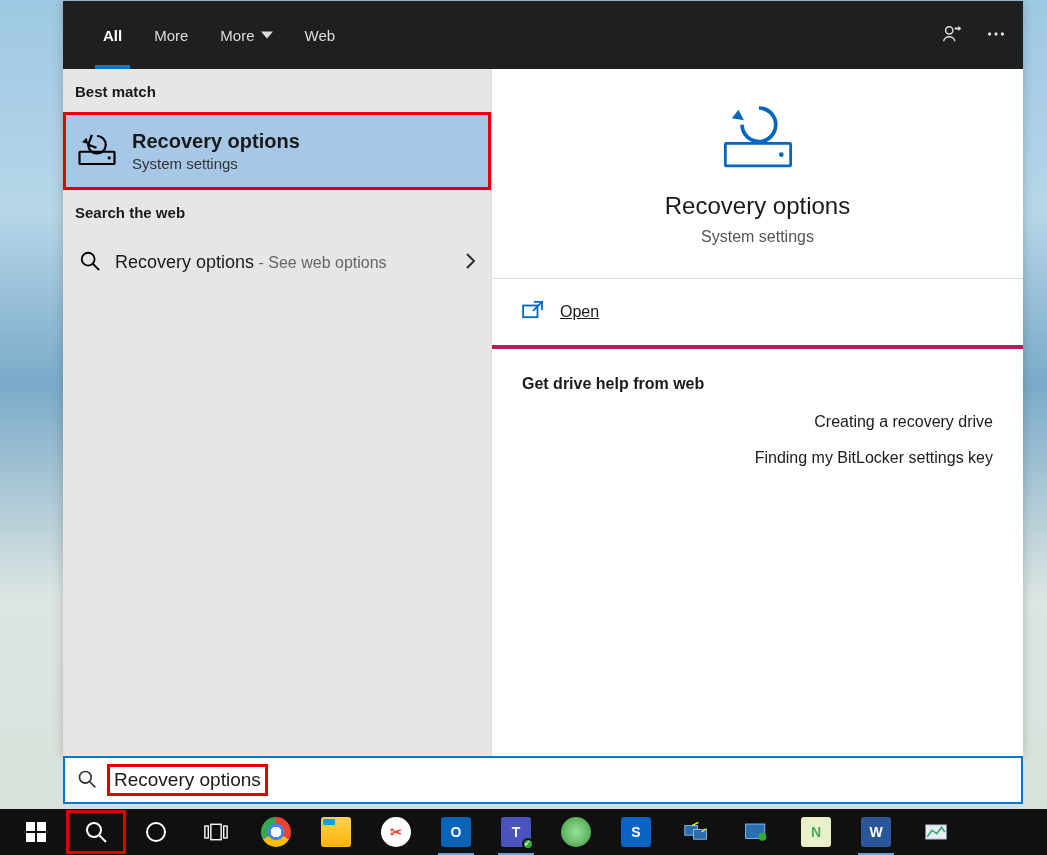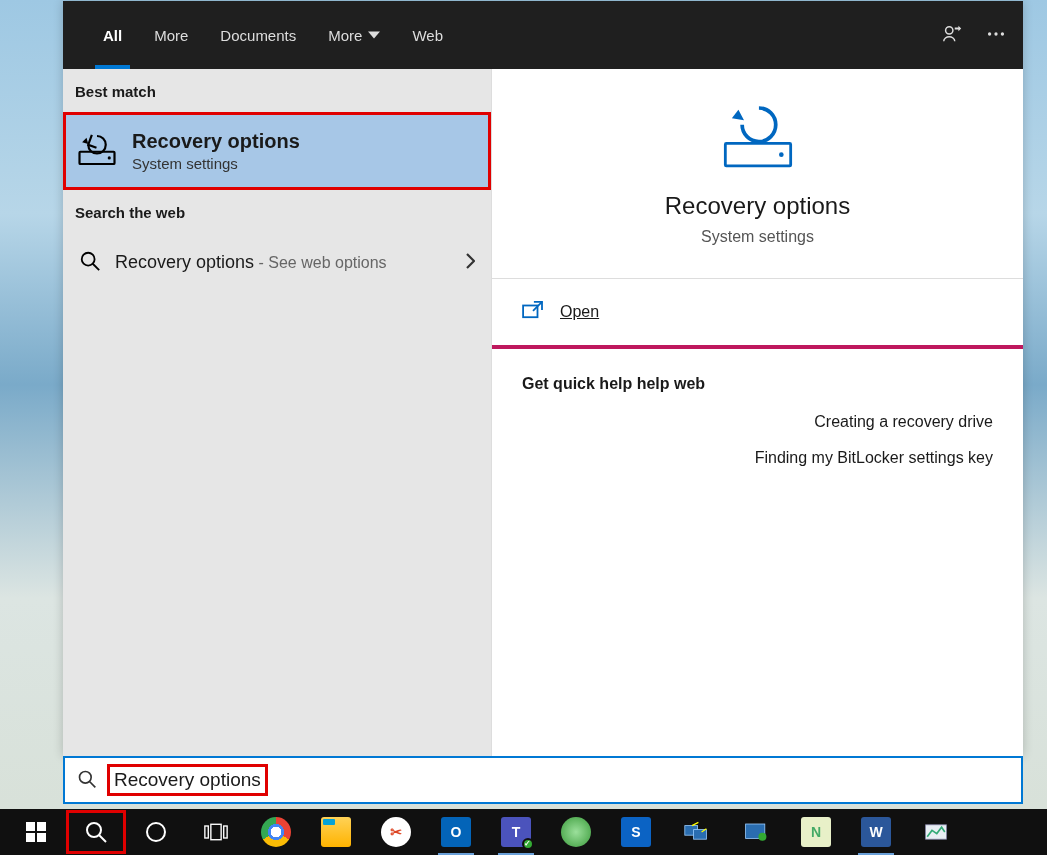--- a/index.html
+++ b/index.html
@@ -213,21 +213,20 @@
     background:#6aa0d8;
   }
 </style>
 </head>
 <body>
 
 <div class="search-panel">
   <div class="top-tabs">
     <div class="tab active">All</div>
     <div class="tab">More</div>
-    <div class="tab">Documents</div>
     <div class="tab more">
       <span>More</span>
       <svg viewBox="0 0 10 6" width="12" height="8">
           <path d="M0 0 L5 6 L10 0 Z"></path>
         </svg>
     </div>
     <div class="tab">Web</div>
     <div class="top-right">
       <span>
         <svg viewBox="0 0 24 24" width="22" height="22">
@@ -296,21 +295,21 @@
         <span>
           <svg viewBox="0 0 24 20" width="22" height="18">
             <rect x="1" y="5" width="16" height="13" fill="none" stroke="#0067c0" stroke-width="2"></rect>
             <path d="M13 1 L22 1 L22 10" fill="none" stroke="#0067c0" stroke-width="2"></path>
             <line x1="22" y1="1" x2="12" y2="11" stroke="#0067c0" stroke-width="2"></line>
           </svg>
         </span>
         <span>Open</span>
       </div>
       <div class="quick-help">
-        <div class="qh-title">Get quick help help web</div>
+        <div class="qh-title">Get drive help from web</div>
         <div class="qh-link">Creating a recovery drive</div>
         <div class="qh-link">Finding my BitLocker settings key</div>
       </div>
     </div>
   </div>
 </div>
 
 <div class="search-box">
   <span>
     <svg viewBox="0 0 24 24">

